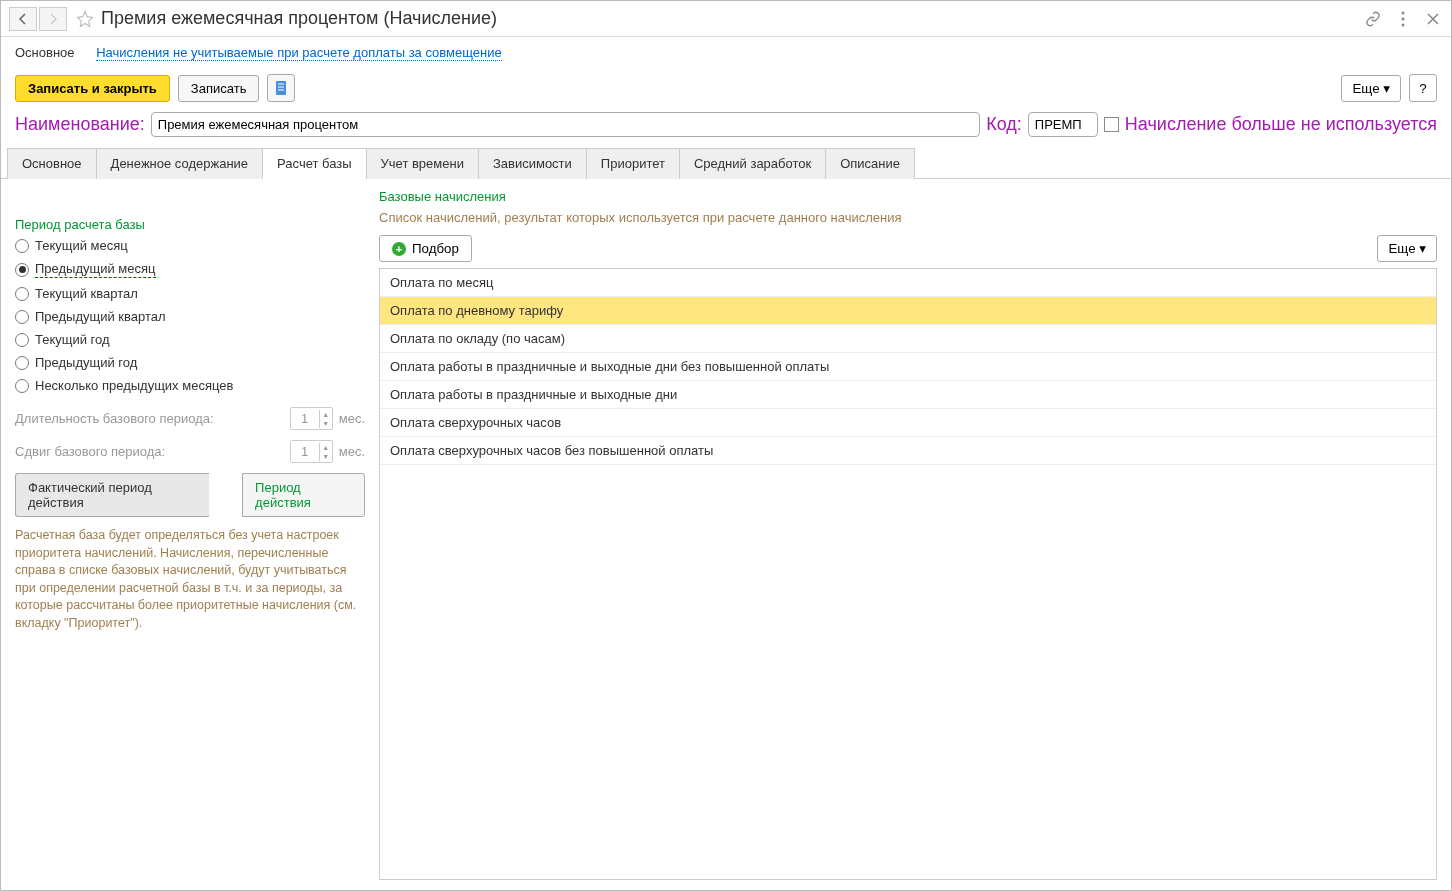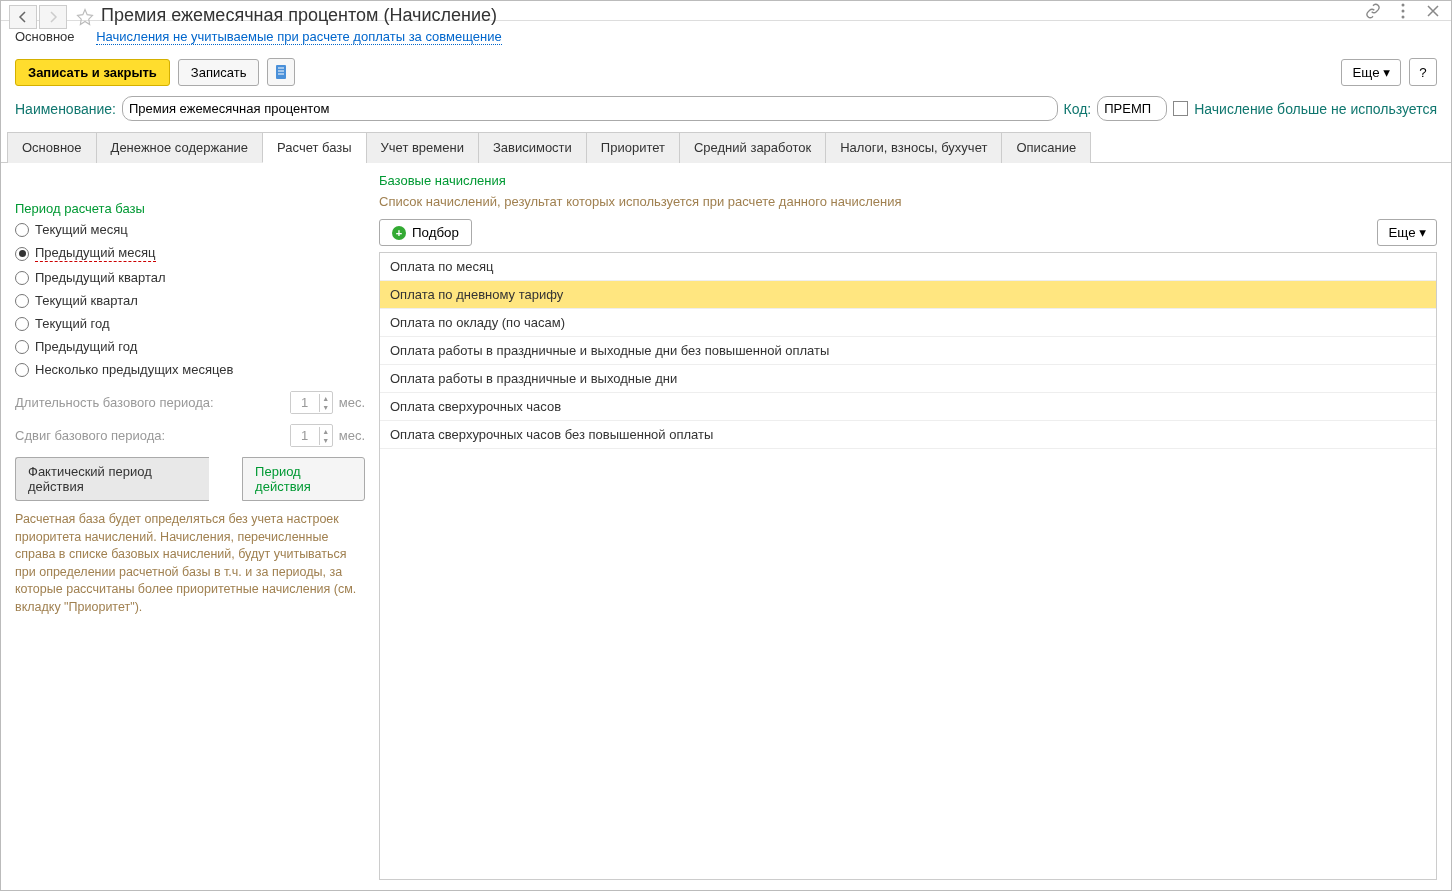--- a/index.html
+++ b/index.html
@@ -1,36 +1,36 @@
 <!DOCTYPE html>
 <html><head>
 <meta charset="utf-8">
 <style>
 * { box-sizing: border-box; margin: 0; padding: 0; font-family: Arial, sans-serif; }
 body { background: #fff; font-size: 13px; color: #333; }
 .window { border: 1px solid #bbb; width: 1452px; height: 891px; display: flex; flex-direction: column; }
-.titlebar { display: flex; padding: 4px 8px; border-bottom: 1px solid #ddd; height: 20px; }
+.titlebar { display: flex; align-items: center; padding: 4px 8px; border-bottom: 1px solid #ddd; height: 36px; }
 .nav-btn { width: 28px; height: 24px; border: 1px solid #ccc; background: #f5f5f5; display: flex; align-items: center; justify-content: center; cursor: pointer; margin-right: 2px; color: #666; }
 .star-icon { width: 24px; height: 24px; display: flex; align-items: center; justify-content: center; color: #aaa; margin: 0 4px; cursor: pointer; }
 .title { font-size: 18px; color: #333; flex: 1; }
 .title-right { display: flex; align-items: center; gap: 10px; }
 .icon-btn { width: 20px; height: 20px; display: flex; align-items: center; justify-content: center; cursor: pointer; color: #888; }
 .link-bar { padding: 8px 14px; font-size: 13px; }
 .link-bar a { color: #0066cc; text-decoration: none; border-bottom: 1px dotted #0066cc; margin-left: 18px; cursor: pointer; }
 .link-bar .main-link { color: #333; border: none; margin-left: 0; cursor: pointer; }
 .toolbar { display: flex; align-items: center; padding: 6px 14px; gap: 8px; }
 .btn { border: 1px solid #aaa; background: #f7f7f7; padding: 5px 12px; border-radius: 3px; cursor: pointer; font-size: 13px; }
 .btn-yellow { background: #ffdd2d; border-color: #d4b000; font-weight: bold; }
 .btn-icon { border: 1px solid #aaa; background: #f7f7f7; width: 28px; height: 28px; border-radius: 3px; display: flex; align-items: center; justify-content: center; cursor: pointer; }
 .spacer { flex: 1; }
 .btn-more { border: 1px solid #aaa; background: #fff; padding: 5px 10px; border-radius: 3px; cursor: pointer; }
 .btn-help { border: 1px solid #aaa; background: #fff; width: 28px; height: 28px; border-radius: 3px; display: flex; align-items: center; justify-content: center; cursor: pointer; }
 .form-row { display: flex; align-items: center; padding: 4px 14px; gap: 6px; }
-.form-label { font-size: 14px; color: #0f766e; }
-.form-input { border: 1px solid #aaa; padding: 4px 6px; font-size: 13px; border-radius: 10px; }
+.form-label { font-size: 18px; color: #a21caf; }
+.form-input { border: 1px solid #aaa; padding: 4px 6px; font-size: 13px; border-radius: 4px; }
 .form-input.wide { flex: 1; }
 .form-input.small { width: 70px; }
 .checkbox { width: 15px; height: 15px; border: 1px solid #888; cursor: pointer; display: inline-block; }
 .tabs { display: flex; border-bottom: 1px solid #ccc; padding: 0 6px; margin-top: 6px; }
 .tab { padding: 7px 14px; border: 1px solid #ccc; border-bottom: none; background: #efefef; cursor: pointer; font-size: 13px; margin-right: -1px; position: relative; top: 1px; }
 .tab.active { background: #fff; border-bottom: 1px solid #fff; }
 .content { display: flex; flex: 1; overflow: hidden; padding: 10px 14px; gap: 14px; }
 .left-panel { width: 350px; display: flex; flex-direction: column; margin-top: 28px; }
 .section-title { color: #009933; font-size: 13px; margin-bottom: 6px; }
 .radio-group { display: flex; flex-direction: column; gap: 8px; margin-bottom: 14px; }
@@ -133,43 +133,42 @@
   </div>
 
   <div class="tabs" id="tabs-container">
       <div class="tab">Основное</div>
       <div class="tab">Денежное содержание</div>
       <div class="tab active">Расчет базы</div>
       <div class="tab">Учет времени</div>
       <div class="tab">Зависимости</div>
       <div class="tab">Приоритет</div>
       <div class="tab">Средний заработок</div>
-      <div class="tab">Налоги, взносы, бухучет</div>
       <div class="tab">Описание</div>
     </div>
 
   <div class="content">
     <div class="left-panel">
       <div class="section-title">Период расчета базы</div>
       <div class="radio-group" id="radio-group">
           <div class="radio-item">
             <span class="radio"></span>
             <span>Текущий месяц</span>
           </div>
           <div class="radio-item">
             <span class="radio checked"></span>
             <span class="underline-red">Предыдущий месяц</span>
           </div>
           <div class="radio-item">
             <span class="radio"></span>
+            <span>Текущий квартал</span>
+          </div>
+          <div class="radio-item">
+            <span class="radio"></span>
             <span>Предыдущий квартал</span>
-          </div>
-          <div class="radio-item">
-            <span class="radio"></span>
-            <span>Текущий квартал</span>
           </div>
           <div class="radio-item">
             <span class="radio"></span>
             <span>Текущий год</span>
           </div>
           <div class="radio-item">
             <span class="radio"></span>
             <span>Предыдущий год</span>
           </div>
           <div class="radio-item">

